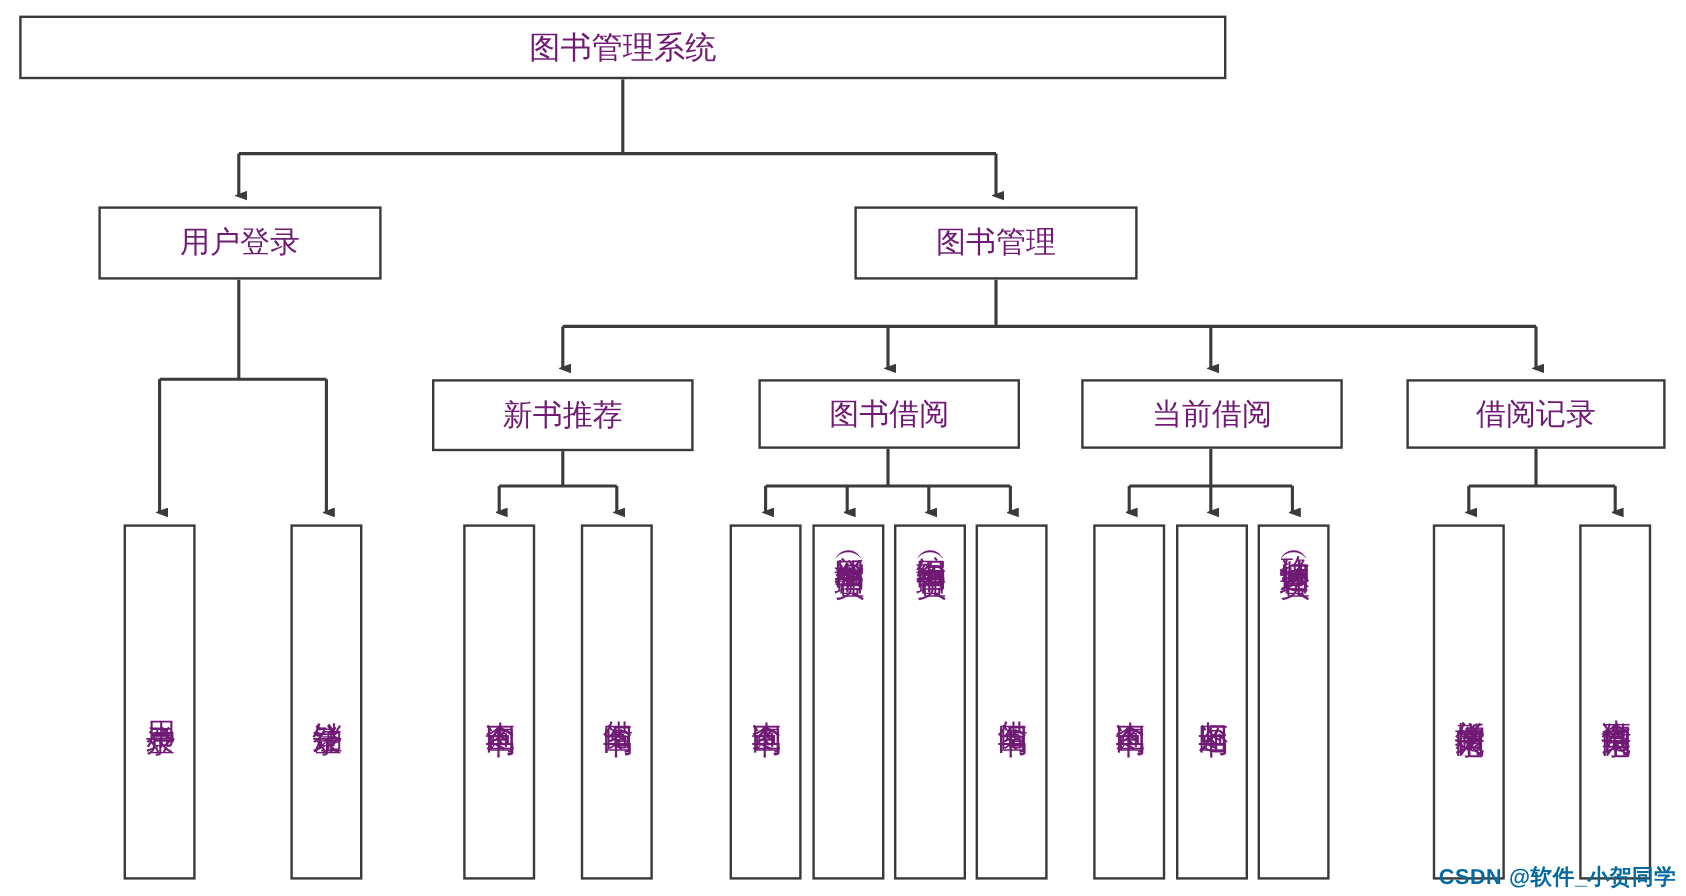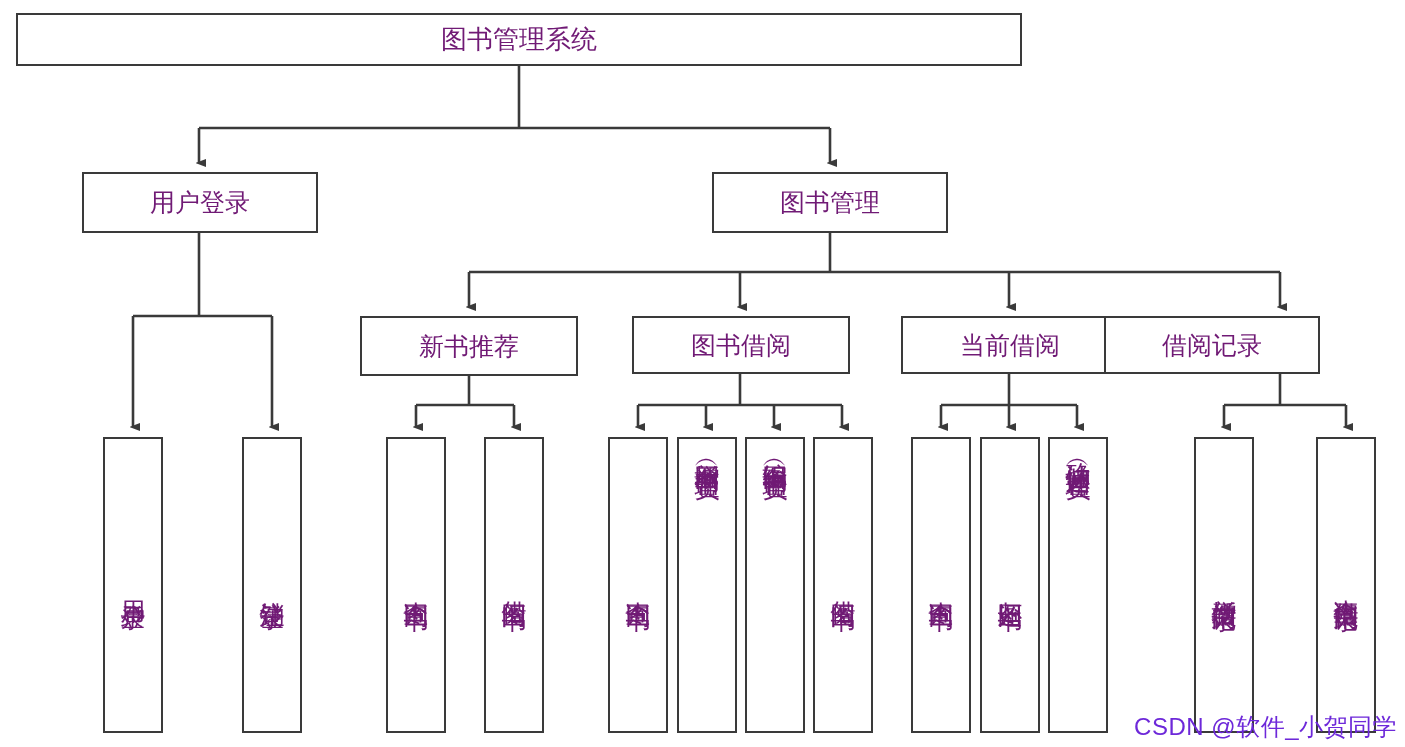--- a/index.html
+++ b/index.html
@@ -63,24 +63,25 @@
     line-height: 1;
   }
   .node.vert.mid {
     align-items: center;
     padding-top: 0;
   }
   .watermark {
     position: absolute;
     right: 8px;
     bottom: 4px;
-    font-size: 24px;
-    color: #6d28d9;
+    font-size: 18px;
+    color: #0369a1;
     white-space: nowrap;
     letter-spacing: 0.5px;
+    font-weight: bold;
   }
 </style>
 </head>
 <body>
 
 <div id="diagram-root">
 
   <svg class="connectors" viewBox="0 0 1405 747">
     <defs>
       <marker id="arrow" markerWidth="10" markerHeight="10" refX="4" refY="7" orient="auto" markerUnits="userSpaceOnUse">
@@ -144,21 +145,21 @@
 
   <div class="node horiz" style="left:360px; top:316px; width:218px; height:60px;">
     <span class="label">新书推荐</span>
   </div>
   <div class="node horiz" style="left:632px; top:316px; width:218px; height:58px;">
     <span class="label">图书借阅</span>
   </div>
   <div class="node horiz" style="left:901px; top:316px; width:218px; height:58px;">
     <span class="label">当前借阅</span>
   </div>
-  <div class="node horiz" style="left:1104px; top:316px; width:216px; height:58px;">
+  <div class="node horiz" style="left:1172px; top:316px; width:216px; height:58px;">
     <span class="label">借阅记录</span>
   </div>
 
   <div class="node vert mid" style="left:103px; top:437px; width:60px; height:296px;">
     <span class="label">用户登录</span>
   </div>
   <div class="node vert mid" style="left:242px; top:437px; width:60px; height:296px;">
     <span class="label">注销登录</span>
   </div>
 

